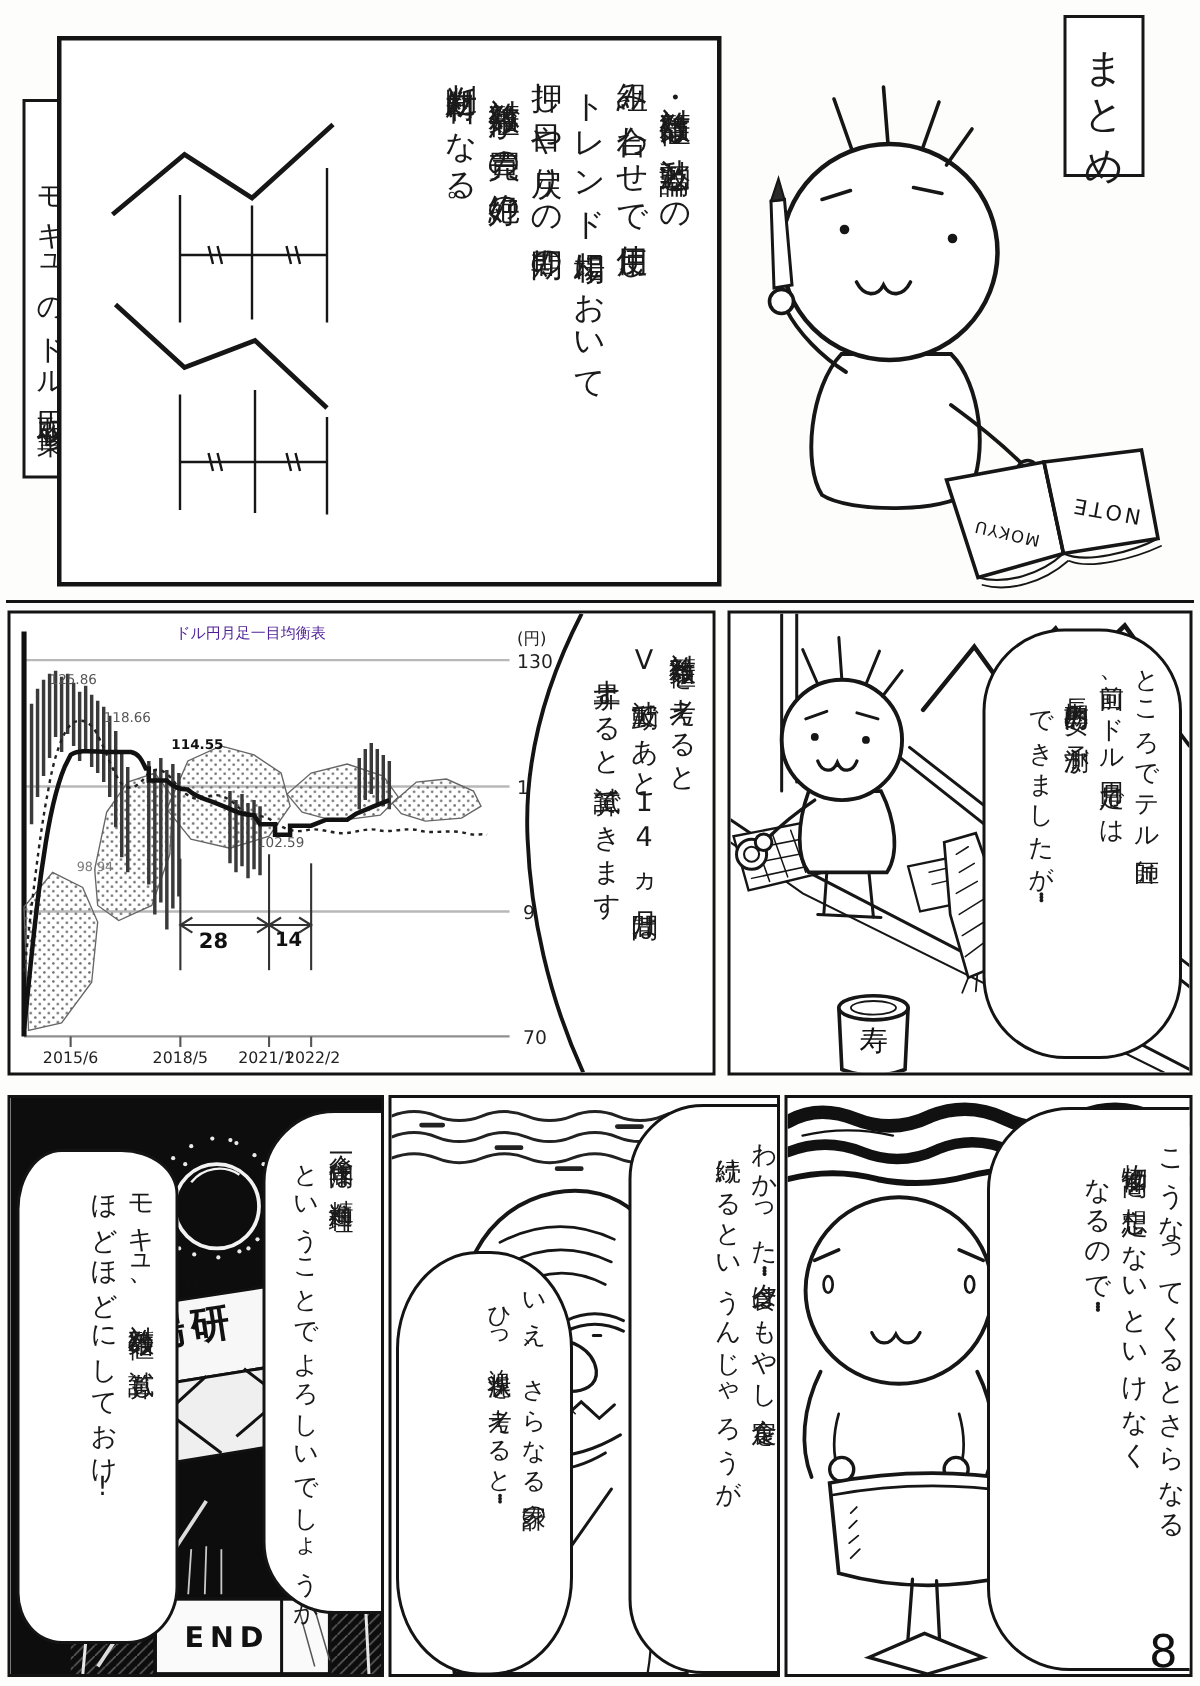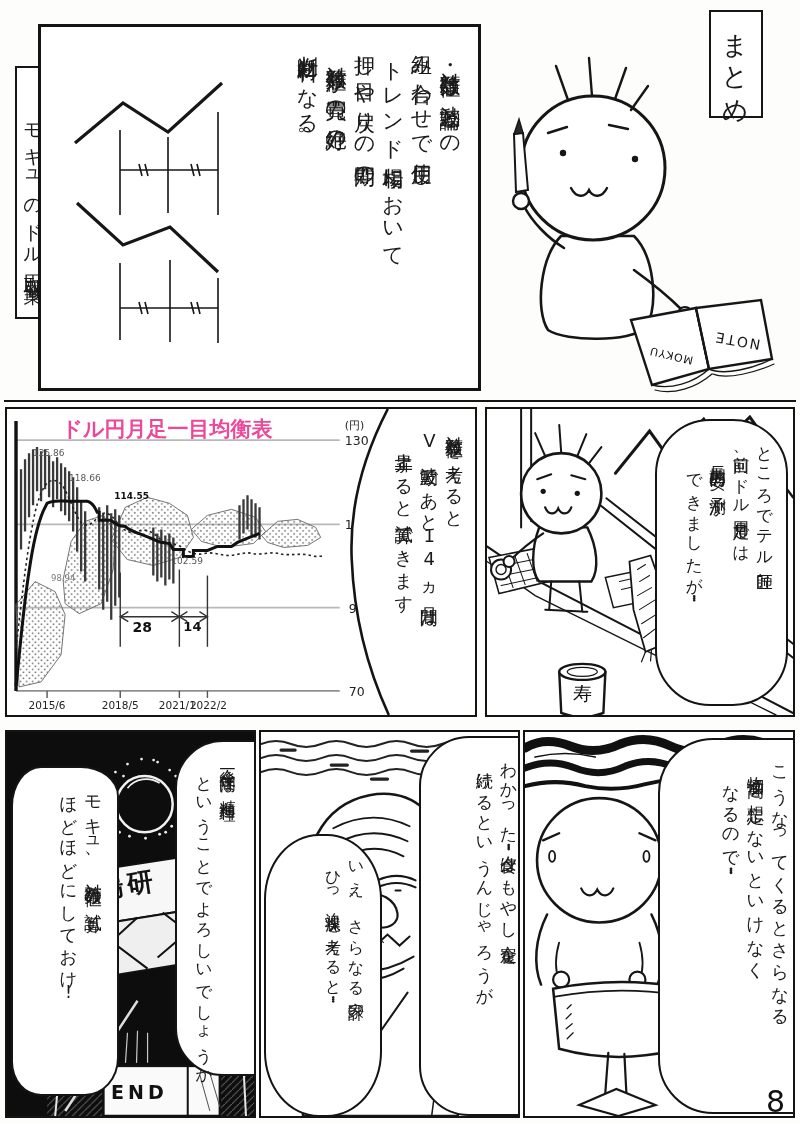--- a/index.html
+++ b/index.html
@@ -16,23 +16,23 @@
   .stag > div:nth-child(3){margin-top:18px;}
   .stag > div:nth-child(4){margin-top:27px;}
   .sumstag > div:nth-child(1){margin-top:14px;}
   .sumstag > div:nth-child(3){margin-top:8px;}
   .sumstag > div:nth-child(5){margin-top:10px;}
   .vbox{writing-mode:vertical-rl;text-orientation:upright;display:flex;align-items:center;justify-content:center;
         background:#fff;border:2.5px solid #161616;box-sizing:border-box;letter-spacing:3px;}
   .bubble{position:absolute;background:#fff;border:2.5px solid #141414;box-sizing:border-box;}
   .page-number{font-size:30px;color:#111;z-index:9;}
   .sign-text{position:absolute;color:#111;z-index:1;transform-origin:left top;}
-  .chart-title{position:absolute;font-size:21px;font-weight:bold;text-align:center;color:#ec4899;}
+  .chart-title{position:absolute;font-size:10px;font-weight:normal;text-align:center;color:#4c1d95;}
   .cup-label{position:absolute;font-size:19px;color:#111;}
-  .end-label{position:absolute;font-size:19px;letter-spacing:4px;color:#111;font-weight:bold;}
+  .end-label{position:absolute;font-size:19px;letter-spacing:4px;color:#111;font-weight:bold;margin-left:12px;}
   svg text{font-family:"DejaVu Sans",sans-serif;}
 </style>
 </head>
 <body>
 
 <div class="page">
 
   <div class="vbox abs" style="left:15px;top:66px;width:38px;height:253px;font-size:19px;">モキュのドル円取引修業</div>
 
   <div class="abs" style="left:38px;top:24px;width:443px;height:367px;border:3px solid #141414;box-sizing:border-box;background:#fff;">

